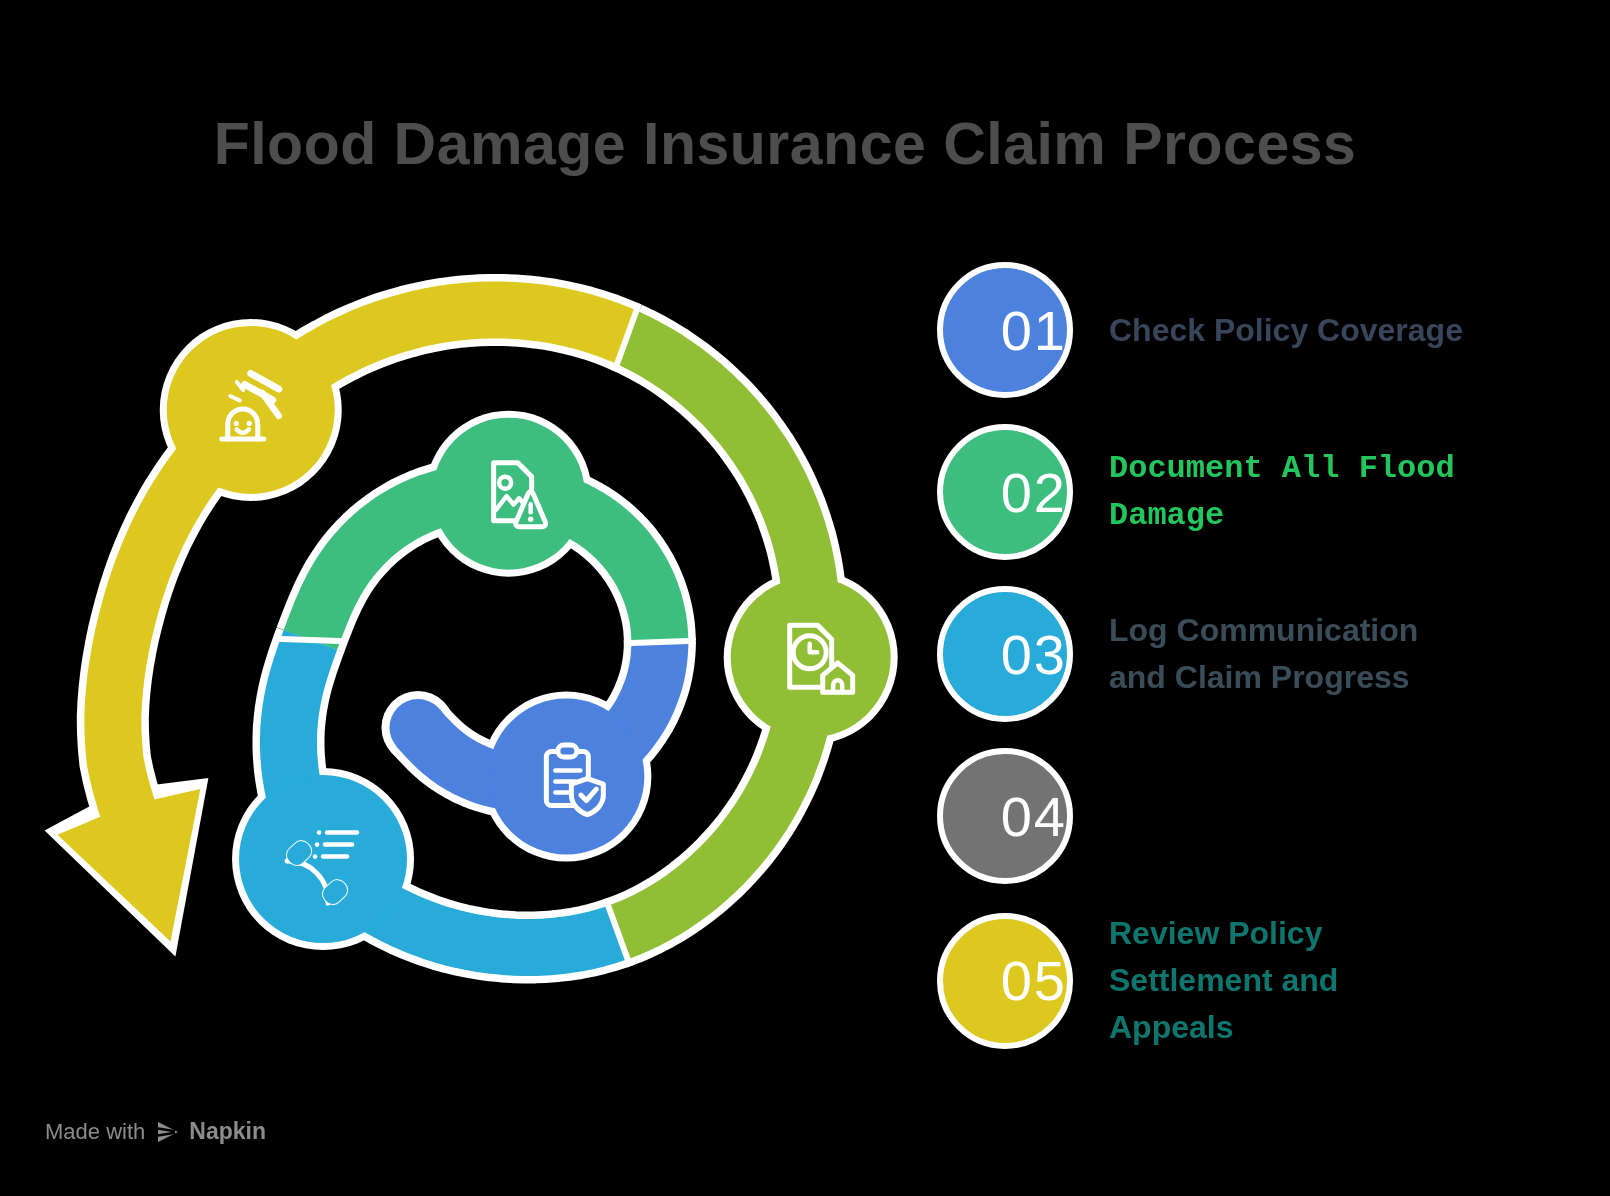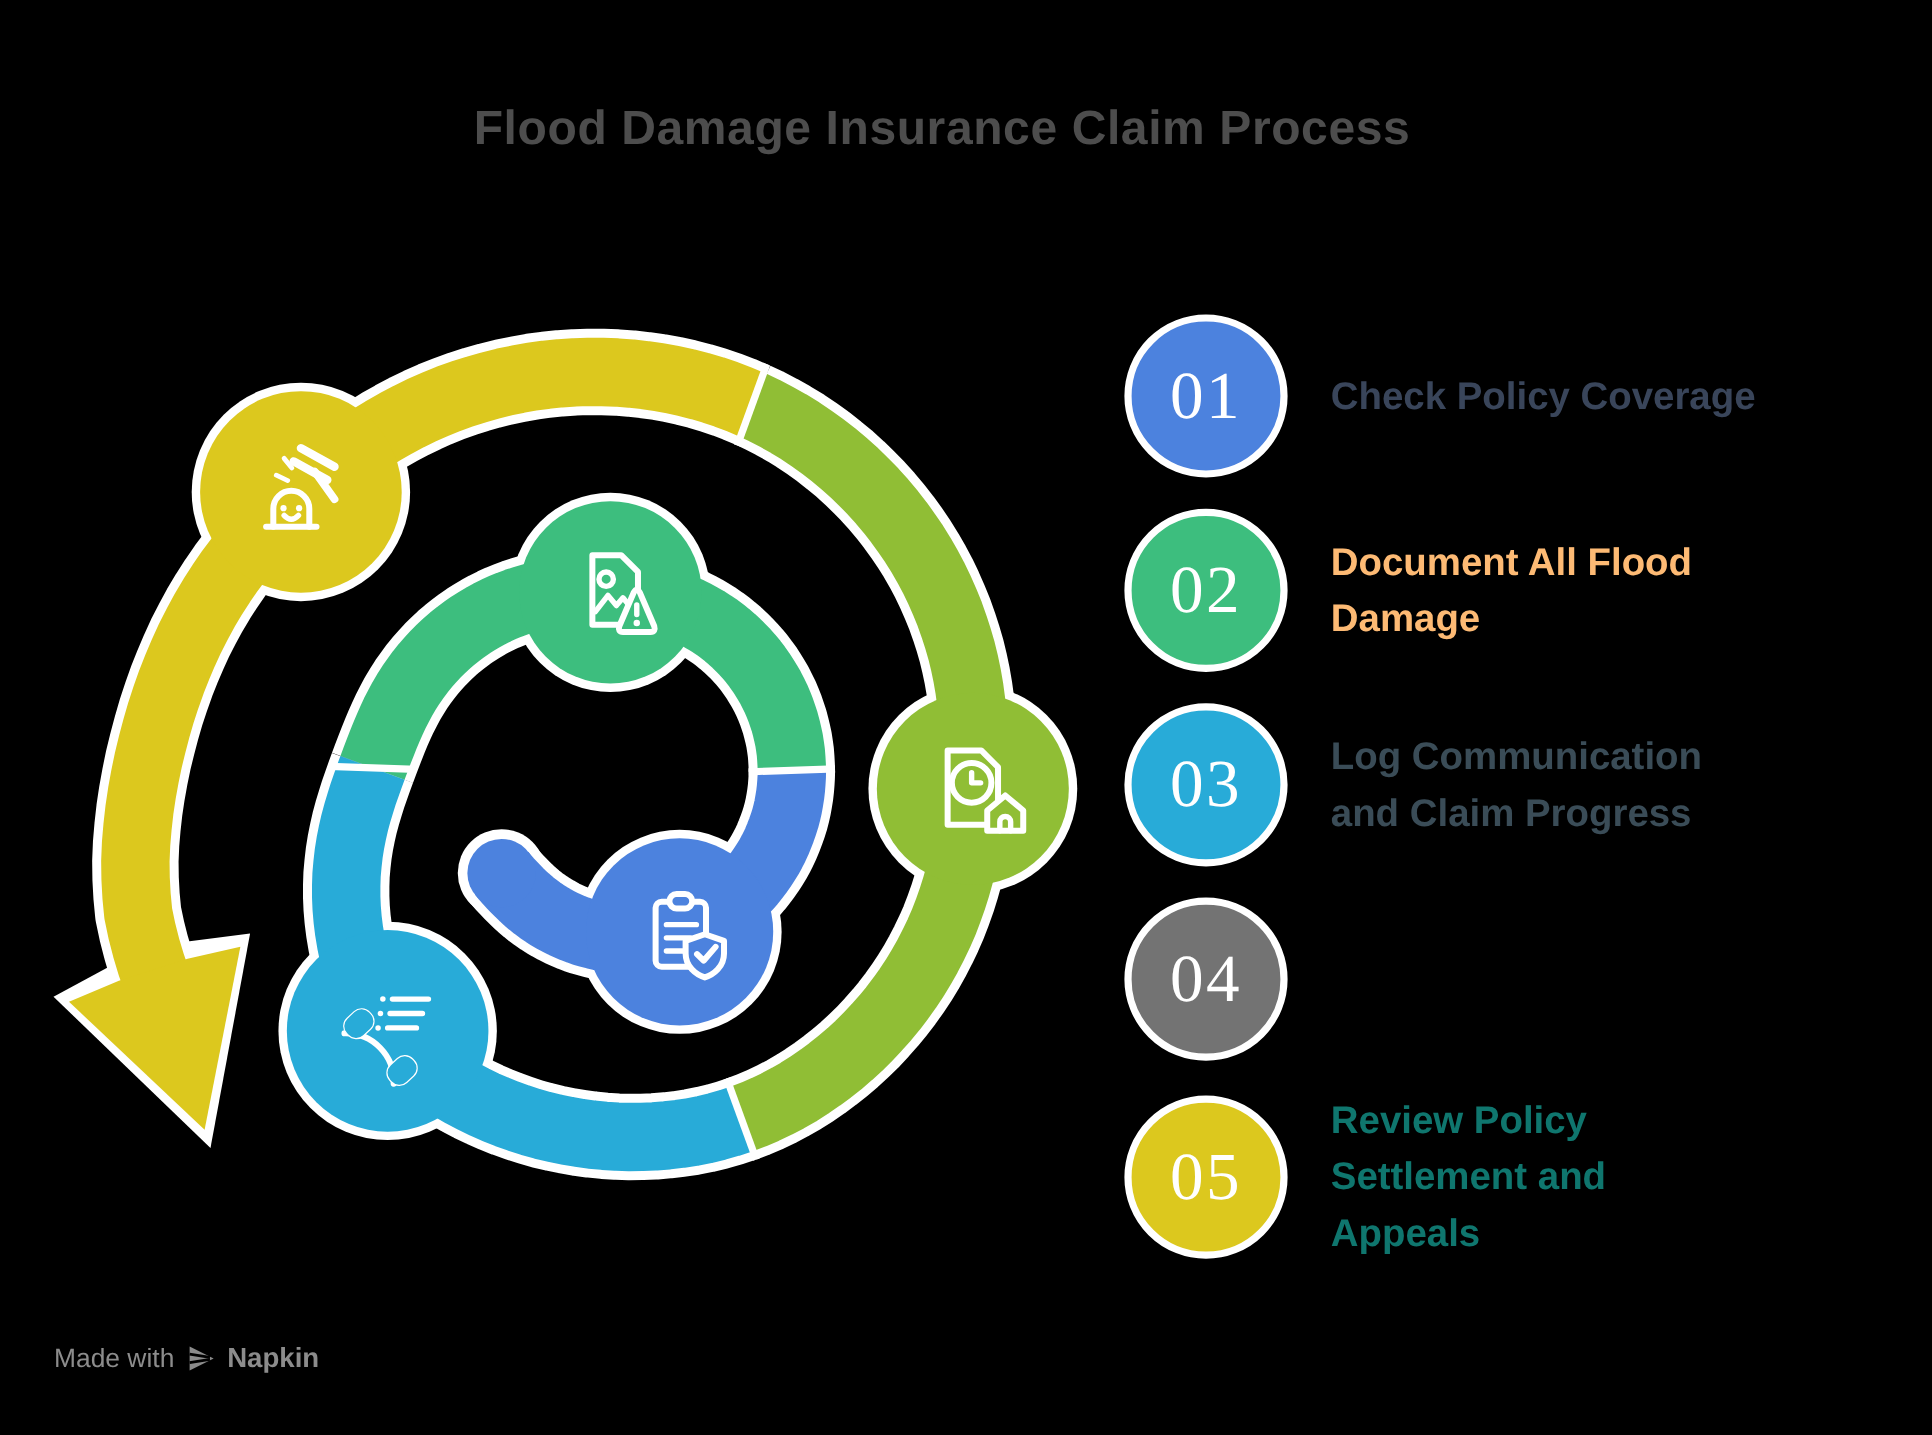--- a/index.html
+++ b/index.html
@@ -1,24 +1,24 @@
 <!DOCTYPE html>
 <html><head>
 <meta charset="utf-8">
 <style>
   html,body{margin:0;padding:0;background:#000;}
   .page{position:relative;width:1610px;height:1196px;background:#000;overflow:hidden;
         font-family:"Liberation Sans","DejaVu Sans",sans-serif;}
-  .title{position:absolute;top:85px;left:0;width:1570px;text-align:center;
-         font-size:40px;font-weight:700;letter-spacing:.5px;}
+  .title{position:absolute;top:110px;left:0;width:1570px;text-align:center;
+         font-size:59px;font-weight:700;letter-spacing:.5px;}
   #spiral{position:absolute;top:0;left:0;}
   .steps{position:absolute;left:937px;top:262px;width:560px;}
   .step{display:flex;align-items:center;margin-bottom:26px;min-height:136px;}
   .badge{flex:0 0 auto;width:124px;height:124px;border:6px solid #fff;border-radius:50%;
-         display:flex;align-items:center;justify-content:center;font-family:Liberation Serif, serif;}
+         display:flex;align-items:center;justify-content:flex-end;}
   .badge span{color:#fff;font-size:56px;font-weight:300;letter-spacing:2px;}
   .lbl{margin-left:36px;width:400px;font-size:32px;font-weight:700;line-height:47px;
        white-space:pre-line;}
   .footer{position:absolute;left:45px;top:1118px;display:flex;align-items:center;gap:9px;}
   .footer .mw{font-size:22px;}
   .footer .brand{font-size:23px;font-weight:700;}
 </style>
 </head>
 <body>
 
@@ -108,21 +108,21 @@
     <div class="step">
       <div class="badge" style="background: rgb(76, 130, 222);">
           <span>01</span>
         </div>
       <div class="lbl" style="color: rgb(57, 69, 90);">Check Policy Coverage</div>
     </div>
     <div class="step">
       <div class="badge" style="background: rgb(61, 190, 126);">
           <span>02</span>
         </div>
-      <div class="lbl" style="color: #fdba74;">Document All Flood
+      <div class="lbl" style="color: #22c55e; font-family: Liberation Mono, monospace;">Document All Flood
 Damage</div>
     </div>
     <div class="step">
       <div class="badge" style="background: rgb(40, 171, 216);">
           <span>03</span>
         </div>
       <div class="lbl" style="color: rgb(58, 76, 87);">Log Communication
 and Claim Progress</div>
     </div>
     <div class="step">

